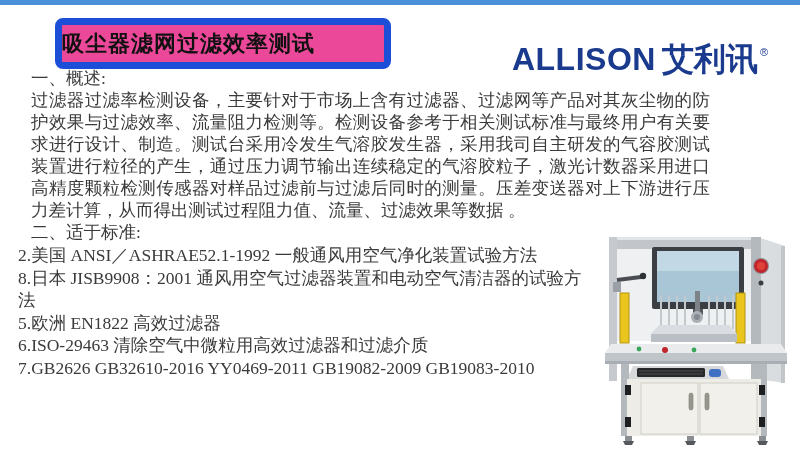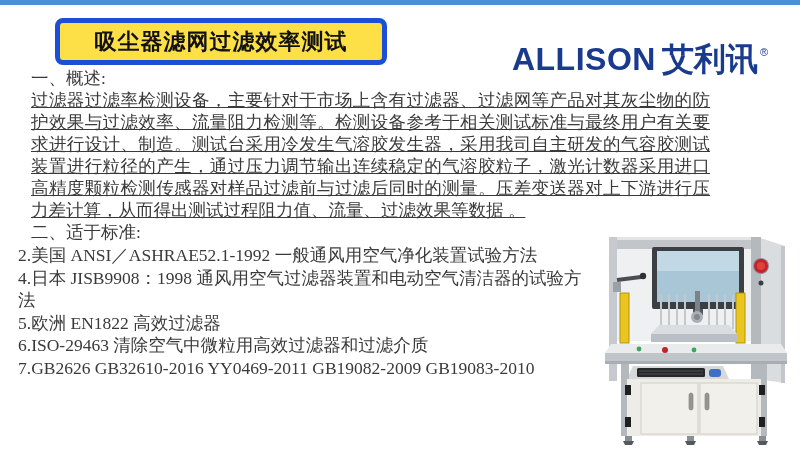--- a/index.html
+++ b/index.html
@@ -13,24 +13,24 @@
     -webkit-font-smoothing:antialiased;
   }
   .top-strip{
     position:absolute;top:0;left:0;
     width:800px;height:5px;
     background:#4a90d9;
   }
   .title-box{
     position:absolute;top:18px;left:55px;
     width:322px;height:37px;
-    background:#fde047;
-    border:5px solid #1d4ed8;
+    background:#ec4899;
+    border:7px solid #1d4ed8;
     border-radius:8px;
-    display:flex;align-items:center;justify-content:center;
+    display:flex;align-items:center;justify-content:flex-start;
   }
   .title-box span{
     font-size:22px;font-weight:600;color:#111;
     letter-spacing:1px;
   }
   .logo{
     position:absolute;top:38px;right:32px;
     color:#1a3a8e;
     white-space:nowrap;
     font-family:"Liberation Sans","DejaVu Sans",sans-serif;
@@ -40,21 +40,20 @@
   .logo-reg{font-size:11px;font-weight:400;vertical-align:14px;margin-left:2px;}
   .content{
     position:absolute;top:67px;left:0;width:716px;
     font-size:17.5px;line-height:22px;
   }
   .overview-heading{margin:0 6px 0 31px;}
   .overview-body{
     margin:0 6px 0 31px;
     text-align:justify;
     text-justify:inter-ideograph;
-    text-decoration:underline;
   }
   .standards-heading{margin:0 6px 0 31px;}
   .standards-list{
     list-style:none;
     margin:1px 0 0 18px;padding:0;
     max-width:572px;
     line-height:22.6px;
   }
   .machine{
     position:absolute;top:233px;right:3px;
@@ -74,21 +73,21 @@
 <div class="logo">
   <span class="logo-en">ALLISON</span><span class="logo-cn">艾利讯</span><span class="logo-reg">®</span>
 </div>
 
 <div class="content">
   <div class="overview-heading">一、概述:</div>
   <p class="overview-body">过滤器过滤率检测设备，主要针对于市场上含有过滤器、过滤网等产品对其灰尘物的防护效果与过滤效率、流量阻力检测等。检测设备参考于相关测试标准与最终用户有关要求进行设计、制造。测试台采用冷发生气溶胶发生器，采用我司自主研发的气容胶测试装置进行粒径的产生，通过压力调节输出连续稳定的气溶胶粒子，激光计数器采用进口高精度颗粒检测传感器对样品过滤前与过滤后同时的测量。压差变送器对上下游进行压力差计算，从而得出测试过程阻力值、流量、过滤效果等数据 。</p>
   <div class="standards-heading">二、适于标准:</div>
   <ul class="standards-list">
     <li>2.美国 ANSI／ASHRAE52.1-1992 一般通风用空气净化装置试验方法</li>
-    <li>4.日本 JISB9908：1998 通风用空气过滤器装置和电动空气清洁器的试验方法</li>
+    <li>8.日本 JISB9908：2001 通风用空气过滤器装置和电动空气清洁器的试验方法</li>
     <li>5.欧洲 EN1822 高效过滤器</li>
     <li>6.ISO-29463 清除空气中微粒用高效过滤器和过滤介质</li>
     <li>7.GB2626 GB32610-2016 YY0469-2011 GB19082-2009 GB19083-2010</li>
   </ul>
 </div>
 
 <div class="machine">
   <svg viewBox="0 0 200 213" width="200" height="213" xmlns="http://www.w3.org/2000/svg">
     <rect width="200" height="213" fill="#ffffff"></rect>
 

